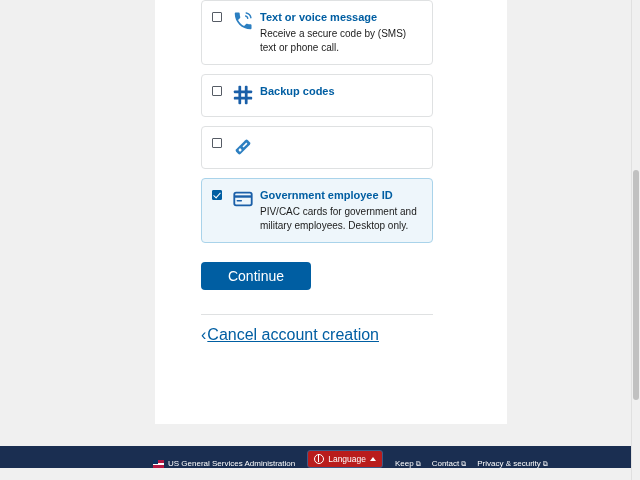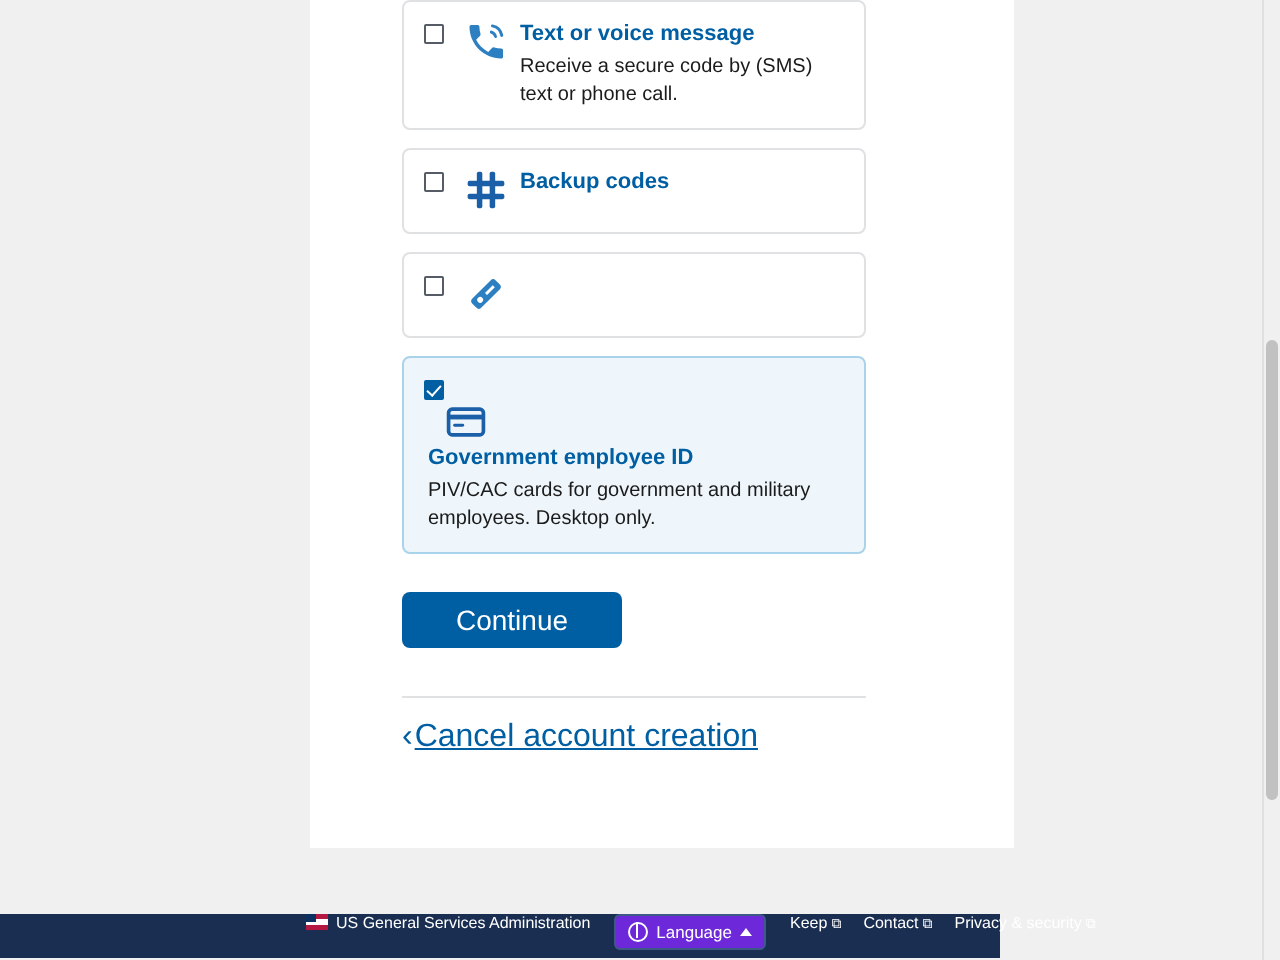--- a/index.html
+++ b/index.html
@@ -57,21 +57,20 @@
     border-radius: 4px;
     background: #ffffff;
     padding: 9px 10px 10px 10px;
     margin-bottom: 9px;
     display: flex;
     align-items: flex-start;
   }
   .option.selected {
     background: #eef6fb;
     border-color: #a9d3ea;
-    flex-direction: column;
   }
   .cbox {
     width: 10px;
     height: 10px;
     box-sizing: border-box;
     border: 1px solid #565c65;
     border-radius: 1px;
     background: #fff;
     margin-top: 2px;
     flex: 0 0 auto;
@@ -146,26 +145,26 @@
   }
   .cancel-link .chev {
     text-decoration: none;
     display: inline-block;
     margin-right: 1px;
   }
   
   .footer {
     position: absolute;
     left: 0;
-    top: 457px;
-    width: 500px;
+    top: 446px;
+    width: 632px;
     height: 22px;
     background: #1a2e51;
     display: flex;
-    align-items: flex-start;
+    align-items: flex-end;
     font-size: 8px;
     color: #ffffff;
   }
   .footer .flagbox {
     width: 11px;
     height: 8px;
     margin-left: 153px;
     margin-right: 4px;
     background: linear-gradient(#b31942 0 33%, #ffffff 33% 66%, #b31942 66% 100%);
     position: relative;
@@ -178,21 +177,21 @@
     width: 5px; height: 4px;
     background: #0a3161;
   }
   .footer .agency {
     color: #ffffff;
     font-size: 8px;
     margin-right: 12px;
     white-space: nowrap;
   }
   .lang-btn {
-    background: #6d28d9;
+    background: #b91c1c;
     border: 1px solid #3d5a86;
     border-radius: 3px;
     color: #ffffff;
     font-size: 8.5px;
     font-family: "Liberation Sans", sans-serif;
     padding: 3px 6px;
     display: flex;
     align-items: center;
     gap: 4px;
     cursor: pointer;

